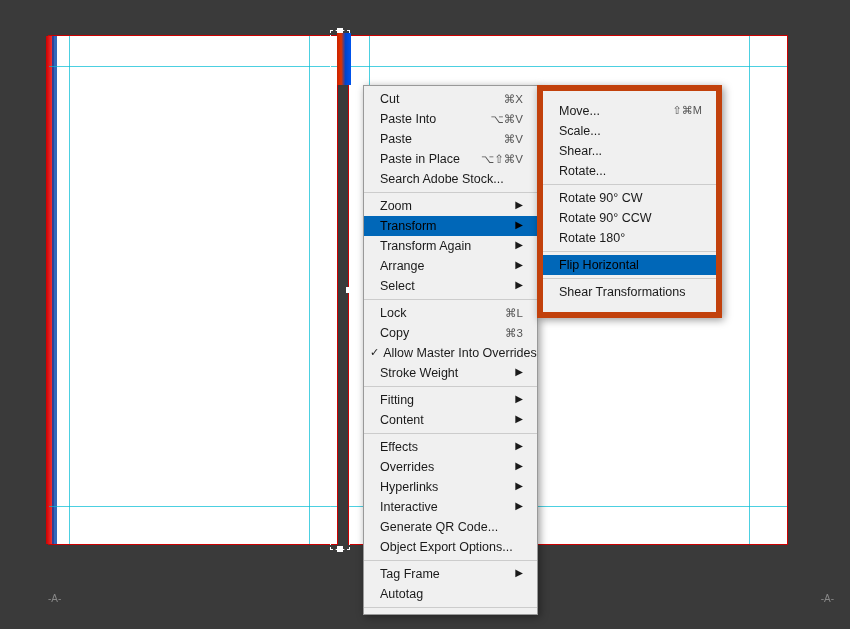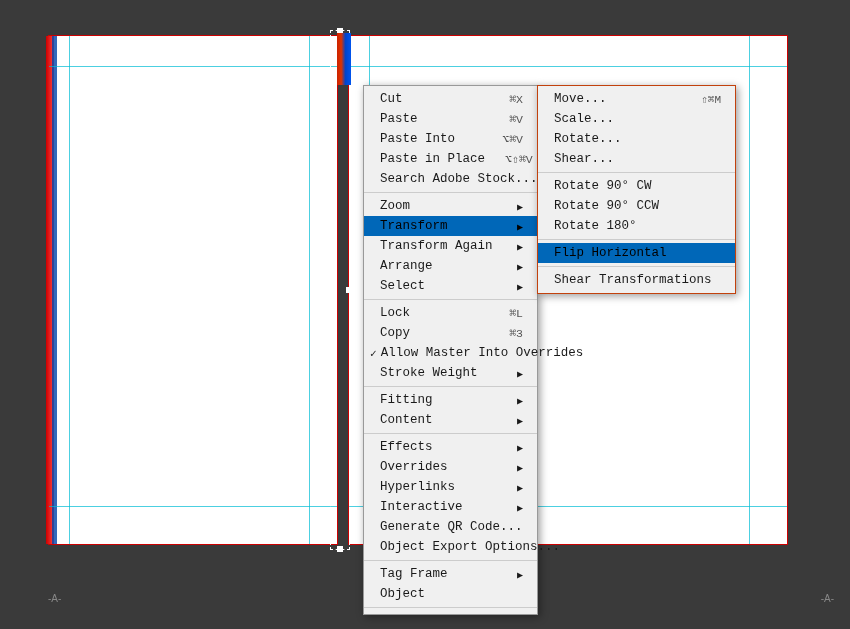--- a/index.html
+++ b/index.html
@@ -76,28 +76,27 @@
       width: 175px;
       background: #f0f0f0;
       border: 1px solid #999;
       box-shadow: 2px 2px 8px rgba(0,0,0,0.4);
       padding: 3px 0;
       z-index: 100;
     }
 
     .menu-item {
       display: flex;
-      align-items: flex-end;
+      align-items: flex-start;
       justify-content: space-between;
       padding: 3px 14px 3px 16px;
       cursor: pointer;
       color: #1a1a1a;
       font-size: 12.5px;
       white-space: nowrap;
-      font-family: Liberation Mono, monospace;
     }
     .menu-item.highlighted {
       background: #0067b8;
       color: #000000;
     }
     .menu-item.has-check {
       padding-left: 6px;
     }
     .menu-item .check-mark {
       width: 10px;
@@ -118,25 +117,25 @@
       height: 1px;
       background: #ccc;
       margin: 3px 0;
     }
 
     
     .submenu-transform {
       position: absolute;
       top: 85px;
       left: 537px;
-      width: 199px;
+      width: 185px;
       background: #f0f0f0;
-      border: 1px solid #c2410c;
+      border: 6px solid #c2410c;
       box-shadow: 2px 2px 8px rgba(0,0,0,0.4);
-      padding: 3px 0;
+      padding: 10px 0;
       z-index: 101;
     }
 
     .submenu-transform .menu-item {
       font-size: 12.5px;
     }
     .submenu-transform .menu-item.highlighted {
       background: #0067b8;
       color: #000000;
     }
@@ -240,27 +239,27 @@
 
 <div class="context-menu" id="context-menu">
 
   <div class="menu-item">
     <span>Cut</span>
     <span class="shortcut">⌘X</span>
   </div>
 
 
   <div class="menu-item">
+    <span>Paste Into</span>
+    <span class="shortcut">⌥⌘V</span>
+  </div>
+
+  <div class="menu-item">
     <span>Paste</span>
     <span class="shortcut">⌘V</span>
-  </div>
-
-  <div class="menu-item">
-    <span>Paste Into</span>
-    <span class="shortcut">⌥⌘V</span>
   </div>
 
   <div class="menu-item">
     <span>Paste in Place</span>
     <span class="shortcut">⌥⇧⌘V</span>
   </div>
 
   <div class="menu-item">
     <span>Search Adobe Stock...</span>
   </div>
@@ -352,43 +351,43 @@
     <span>Object Export Options...</span>
   </div>
   <div class="menu-separator"></div>
 
   <div class="menu-item">
     <span>Tag Frame</span>
     <span class="arrow">▶</span>
   </div>
 
   <div class="menu-item">
-    <span>Object</span>
+    <span>Autotag</span>
   </div>
   <div class="menu-separator"></div>
 
 </div>
 
 <div class="submenu-transform">
 
   <div class="menu-item">
     <span>Move...</span>
     <span class="shortcut" style="color:#555; font-size:11px;">⇧⌘M</span>
   </div>
 
   <div class="menu-item">
     <span>Scale...</span>
   </div>
 
   <div class="menu-item">
+    <span>Shear...</span>
+  </div>
+
+  <div class="menu-item">
     <span>Rotate...</span>
-  </div>
-
-  <div class="menu-item">
-    <span>Shear...</span>
   </div>
   <div class="menu-separator"></div>
 
   <div class="menu-item">
     <span>Rotate 90° CW</span>
   </div>
 
   <div class="menu-item">
     <span>Rotate 90° CCW</span>
   </div>

